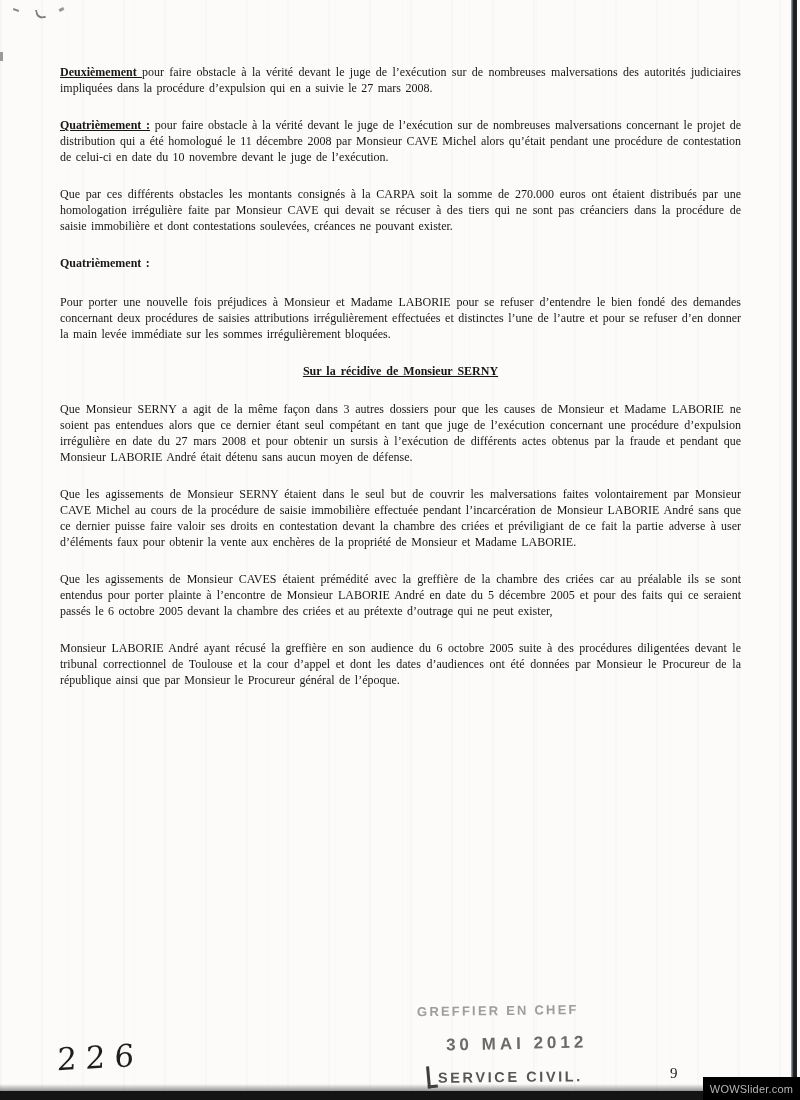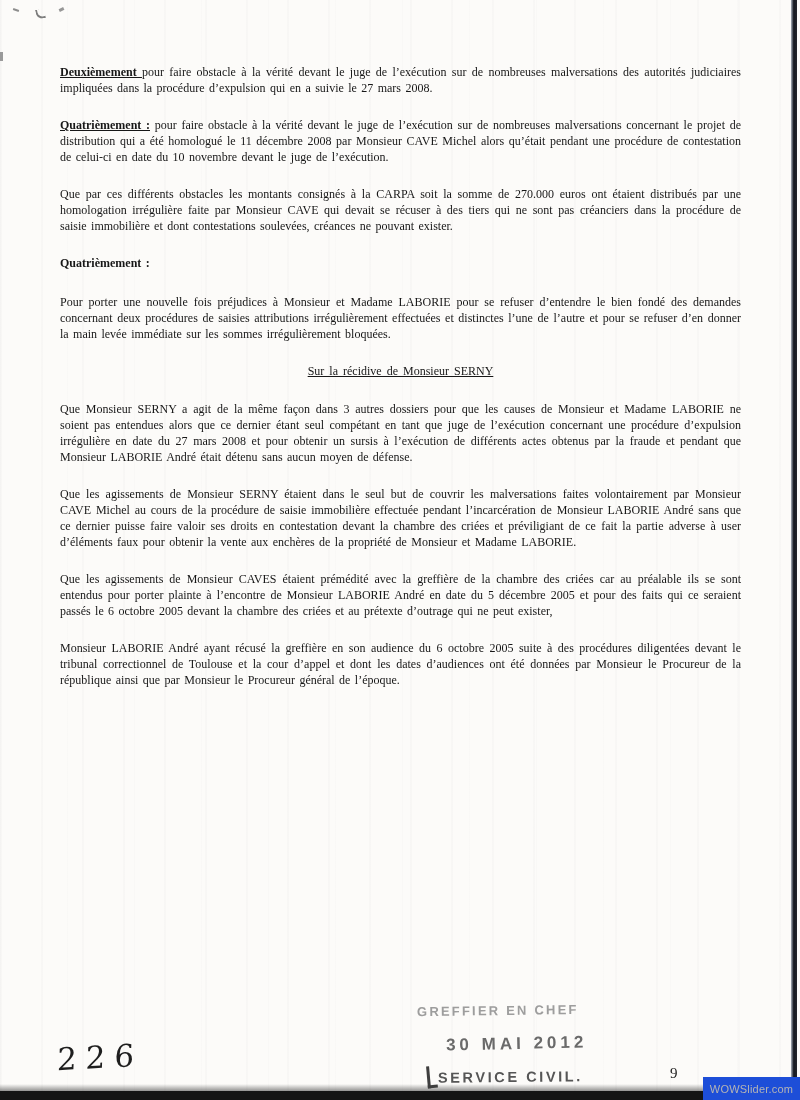--- a/index.html
+++ b/index.html
@@ -23,21 +23,21 @@
     position:absolute; left:60px; top:64px; width:681px;
     font-size:12px; line-height:16px;
     text-align:justify; word-spacing:1.4px;
   }
   .content p { margin:0 0 21px 0; }
   .content p.heading {
     font-weight:bold; 
     margin:4px 0 23px 0;
   }
   .content p.heading-center {
-    font-weight:normal; text-decoration:underline; text-align:center;
+    font-weight:bold; text-decoration:underline; text-align:center;
     margin:2px 0 22px 0; word-spacing:2px;
   }
   .content .lead { font-weight:bold; text-decoration:underline; }
 
   
   .right-edge-line {
     position:absolute; top:0; left:791px; width:6px; height:1100px;
     background:linear-gradient(90deg, #aab1bb 0%, #161920 45%, #23252a 100%);
   }
   .speck { position:absolute; background:#8d8d8d; }
@@ -80,21 +80,21 @@
   .bottom-shadow {
     position:absolute; left:0; top:1084px; width:800px; height:7px;
     background:linear-gradient(rgba(0,0,0,0), rgba(60,60,60,0.55));
   }
   .bottom-band {
     position:absolute; left:0; top:1091px; width:800px; height:9px;
     background:#141414;
   }
   .watermark-box {
     position:absolute; left:703px; top:1077px; width:97px; height:23px;
-    background:#1d4ed8; z-index:2;
+    background:#000000; z-index:2;
     display:flex; align-items:center; justify-content:center;
   }
   .watermark-text {
     font-family:"Liberation Sans", sans-serif;
     font-size:11px; color:#b4b4b4; letter-spacing:0.2px;
   }
 </style>
 </head>
 <body>
 

